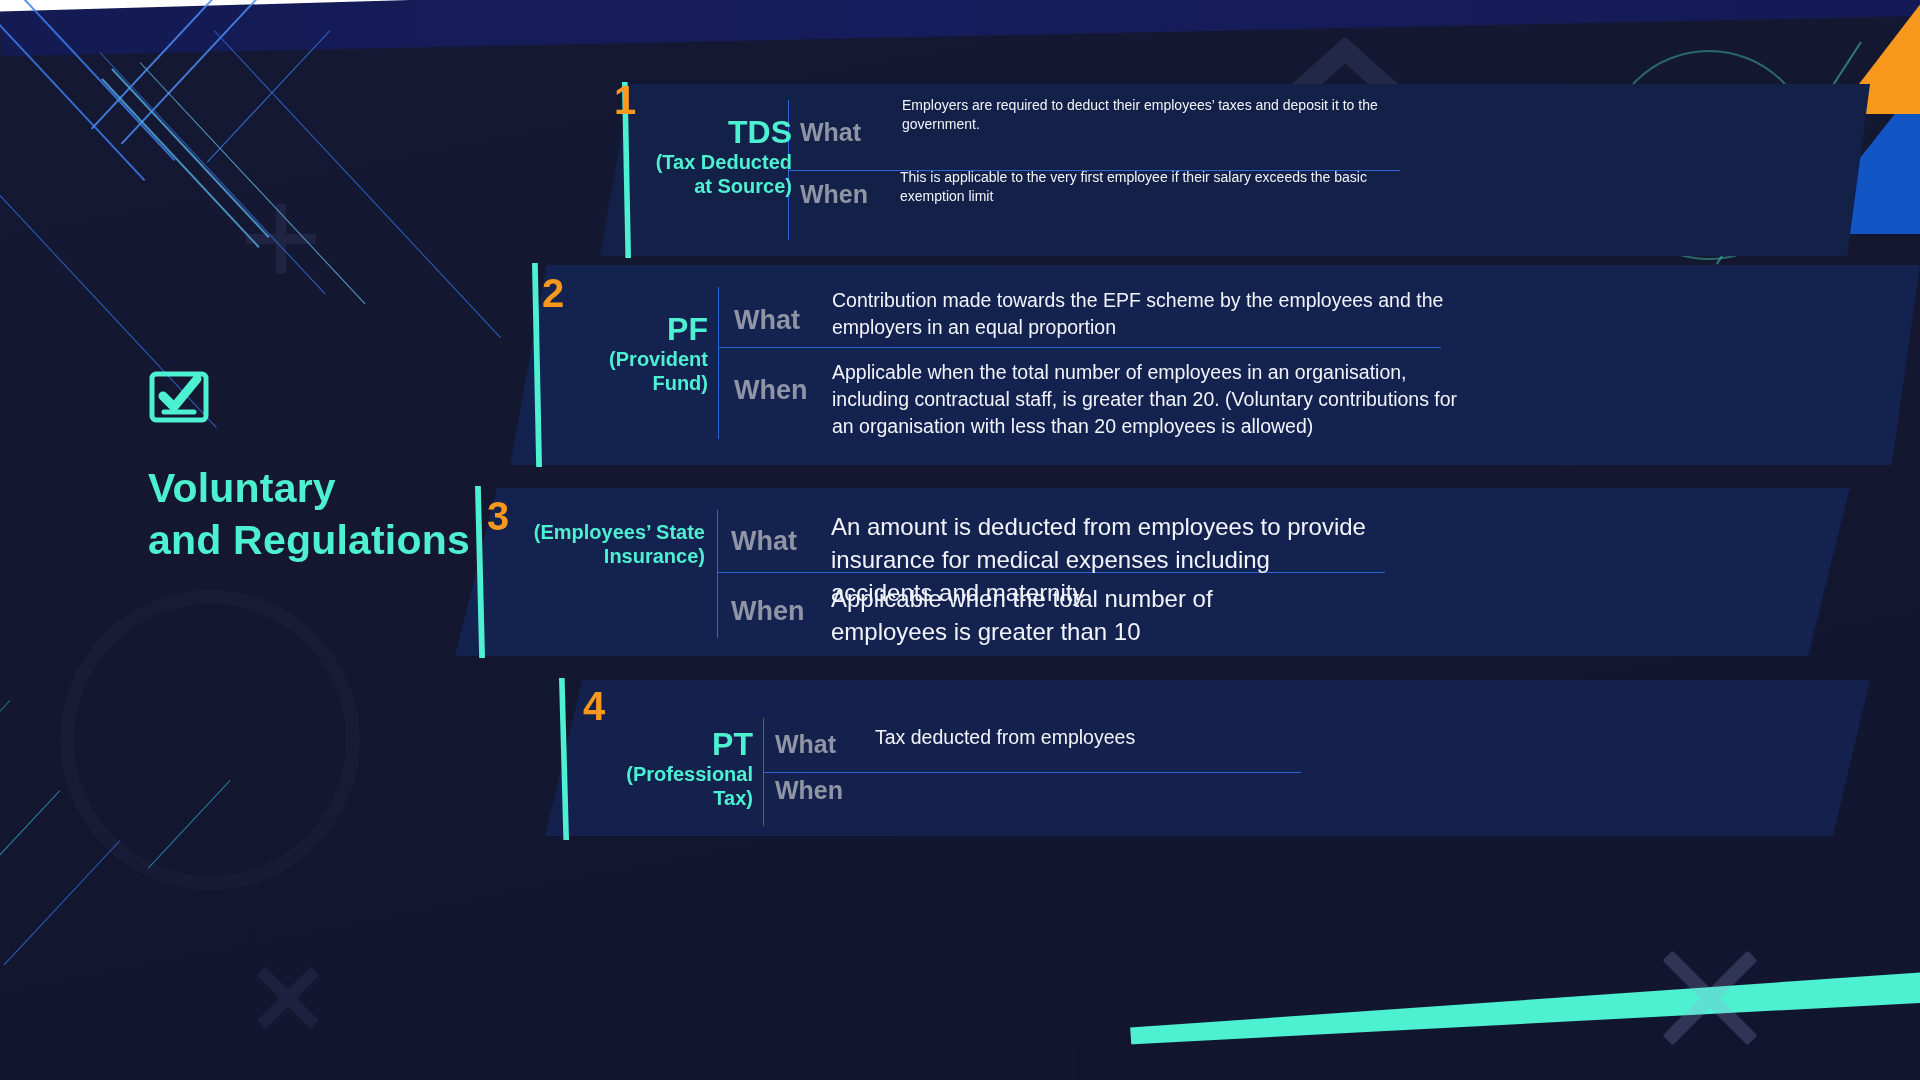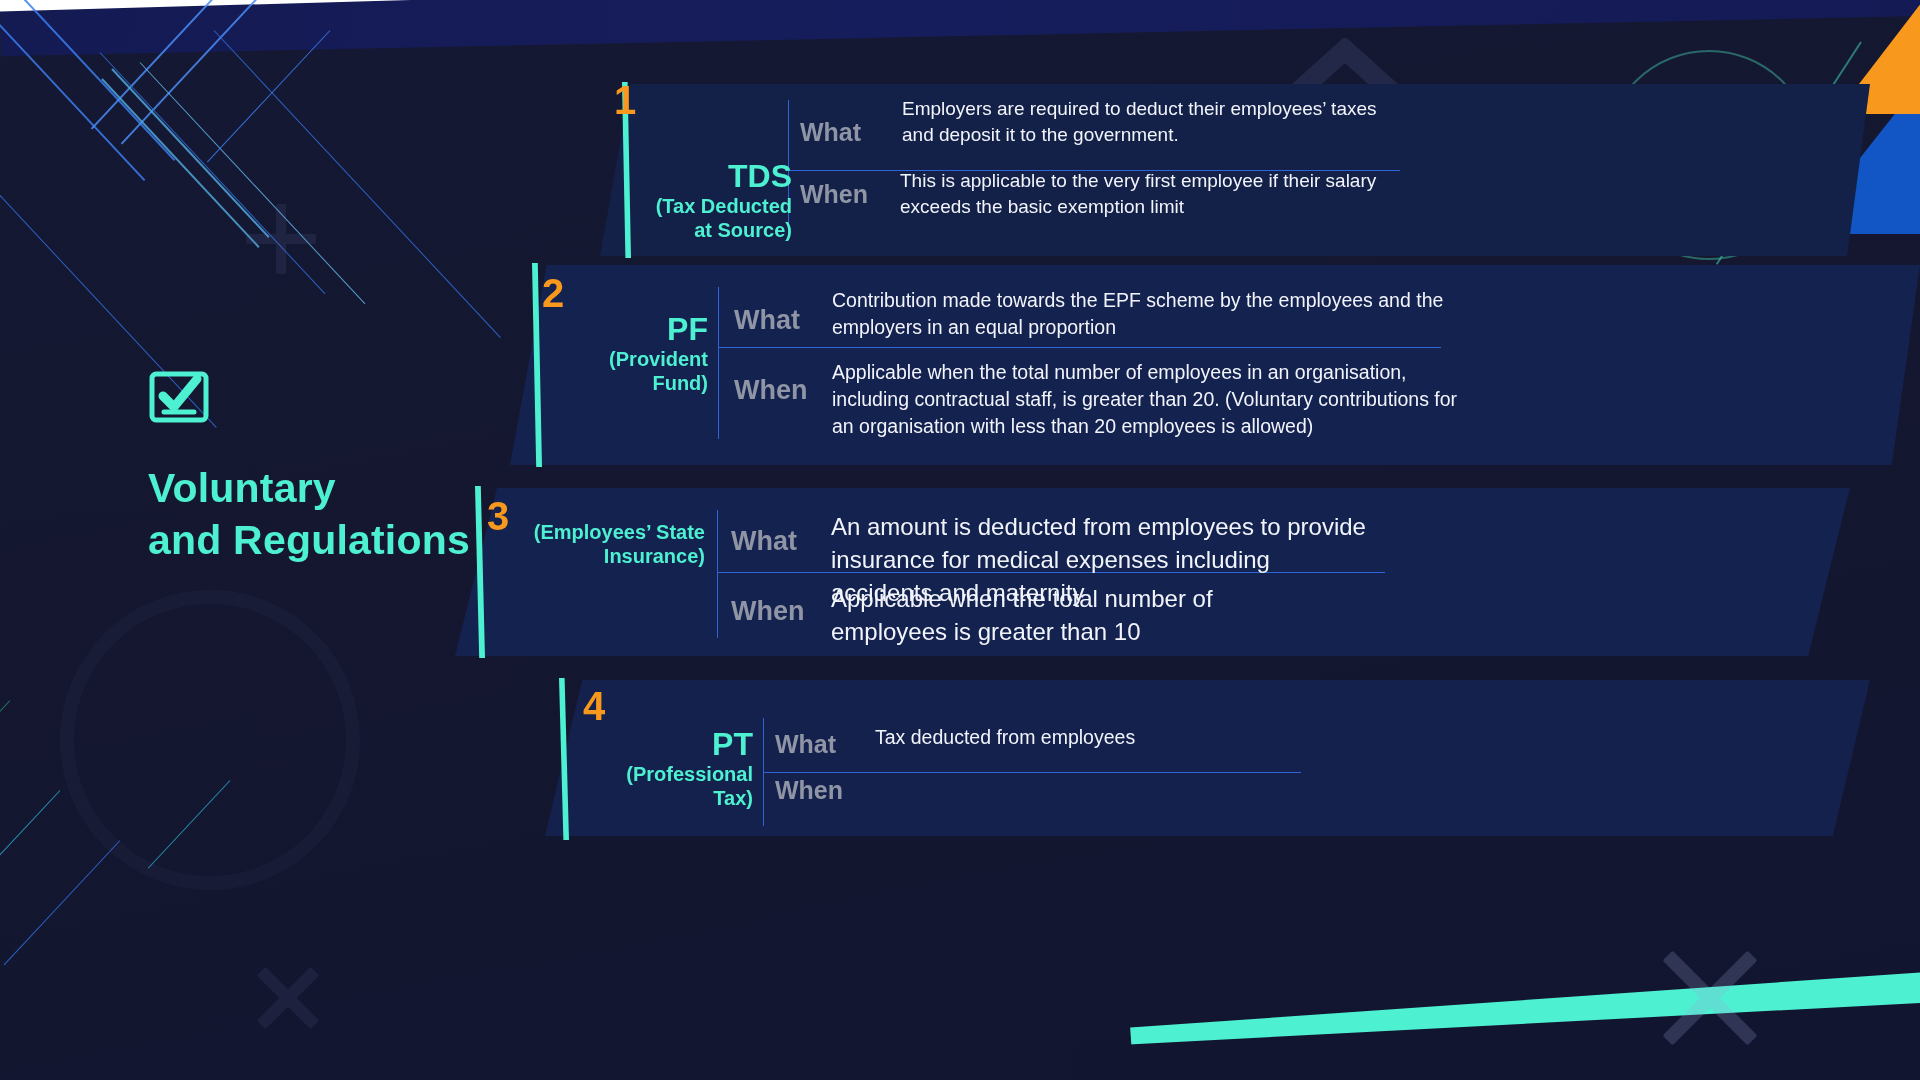--- a/index.html
+++ b/index.html
@@ -148,21 +148,21 @@
   .hrule { position:absolute; height:1px; background:#2f63d8; }
   .klabel {
     position:absolute; color:#9095a6; font-weight:bold; line-height:1;
   }
   .vtext {
     position:absolute; color:#f2f4fb; line-height:1.38; white-space:pre-line;
   }
 
   
   .row1 .klabel { font-size:25px; }
-  .row1 .vtext  { font-size:19px; }
+  .row1 .vtext  { font-size:14px; }
   .row2 .klabel { font-size:27px; }
   .row2 .vtext  { font-size:19.5px; }
   .row3 .klabel { font-size:27px; }
   .row3 .vtext  { font-size:24px; }
   .row4 .klabel { font-size:25px; }
   .row4 .vtext  { font-size:19.5px; }
 </style>
 </head>
 <body>
 
@@ -236,21 +236,21 @@
   </div>
 
   <div class="rows">
 
     <div class="row row1" style="left:600px; top:84px; width:1270px; height:172px;">
       <div class="panel" style="clip-path:polygon(2.4% 0%, 100% 0%, 98.2% 100%, 0% 100%);"></div>
       <div class="bar" style="left:22px; top:-2px; width:9px; height:176px;
            clip-path:polygon(0% 0%, 62% 0%, 100% 100%, 38% 100%); background:#4df0d0;"></div>
       <div class="num" style="left:14px; top:-4px;">1</div>
 
-      <div class="acronym" style="left:0px; top:32px; width:192px;margin-top:44px;">
+      <div class="acronym" style="left:0px; top:32px; width:192px;">
         <span class="abbr">TDS</span>
         <span class="full">(Tax Deducted</span>
         <span class="full">at Source)</span>
       </div>
 
       <div class="vrule" style="left:188px; top:16px; height:140px;"></div>
       <div class="hrule" style="left:188px; top:86px; width:612px;"></div>
 
       <div class="klabel" style="left:200px; top:36px;">What</div>
       <div class="vtext" style="left:302px; top:12px; width:500px;">Employers are required to deduct their employees’ taxes and deposit it to the government.</div>

